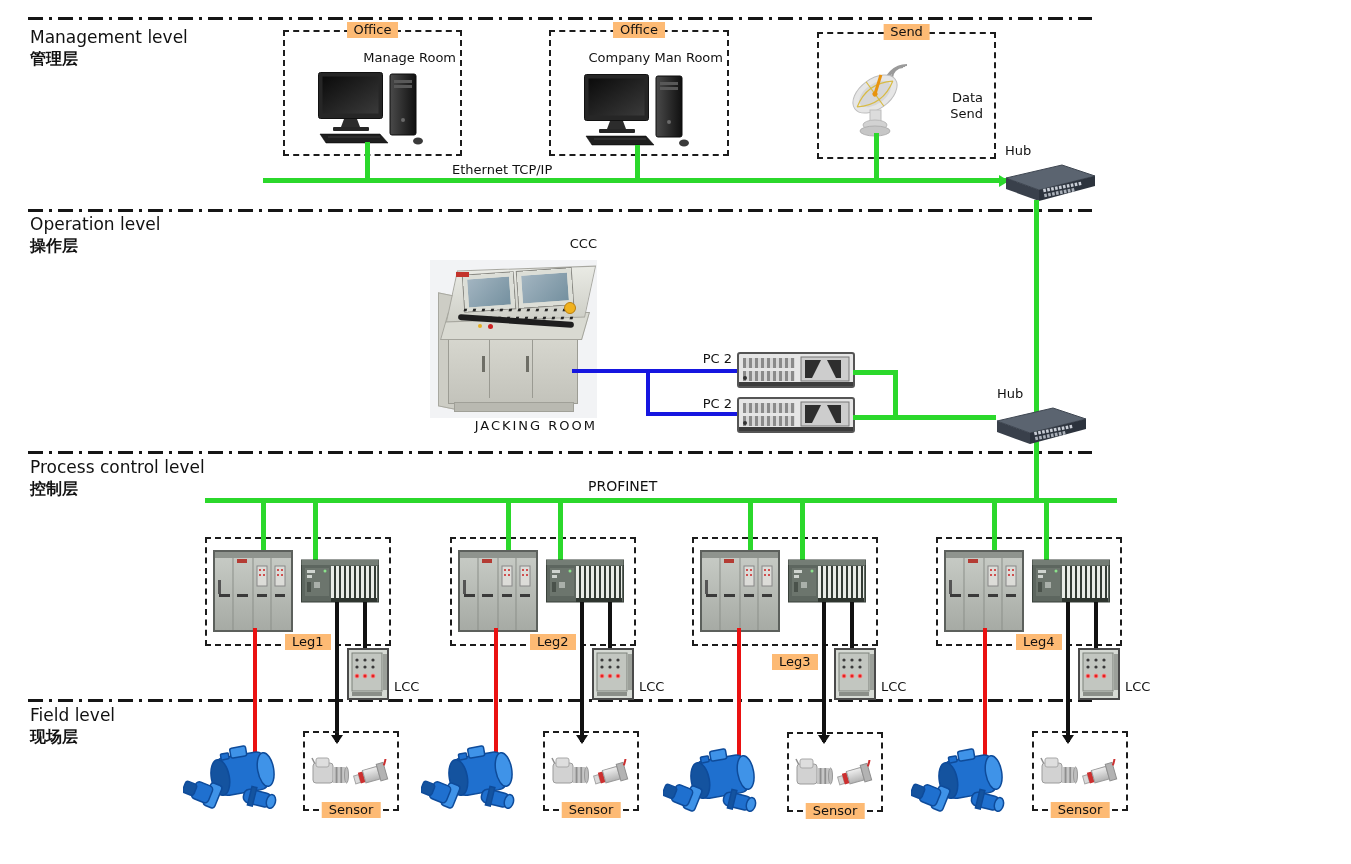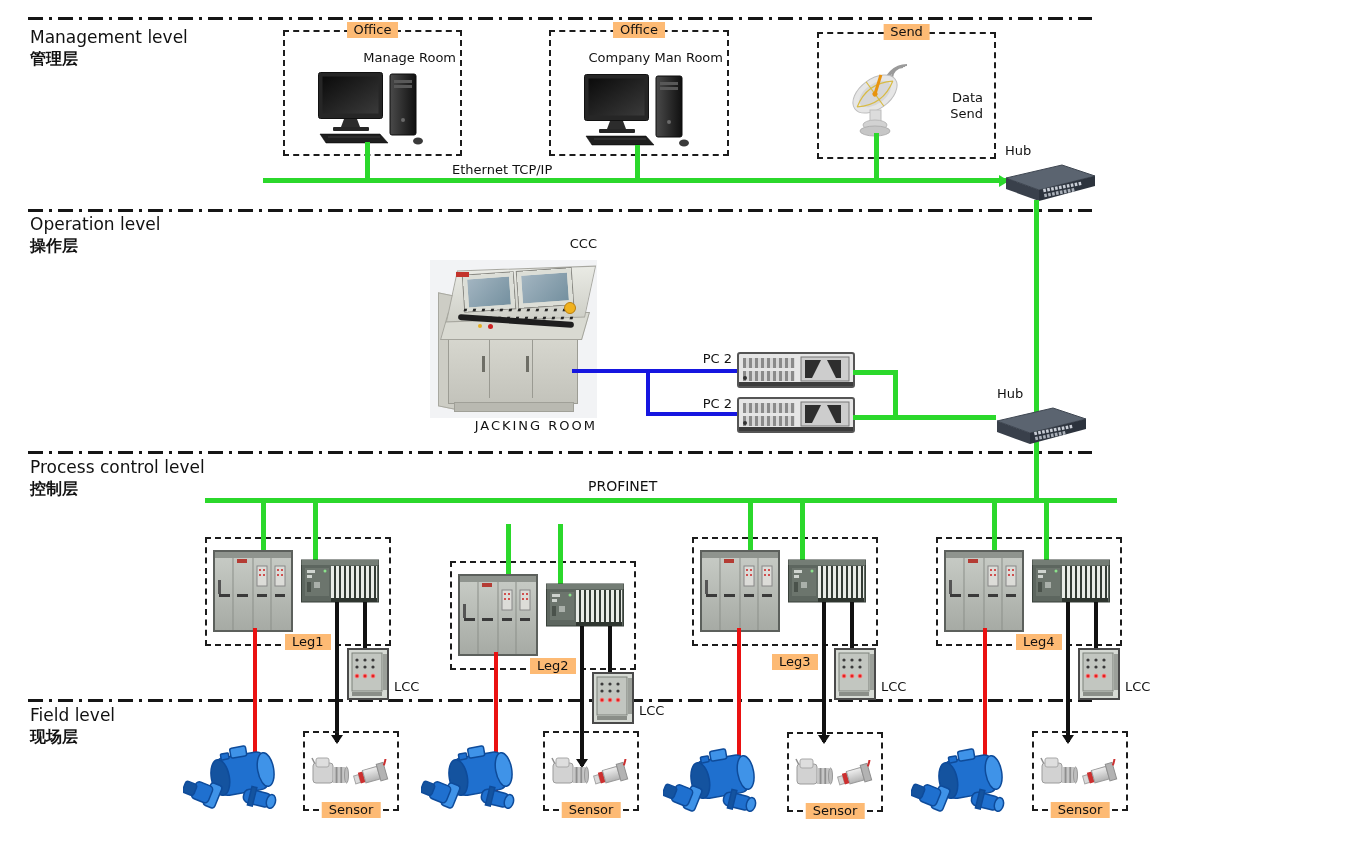--- a/index.html
+++ b/index.html
@@ -410,21 +410,21 @@
     <div class="vblack" style="left:130px;top:104px;height:140px;"></div>
     <div class="vblack" style="left:158px;top:104px;height:48px;"></div>
     <div class="arrow-down" style="left:126px;top:237px;"></div>
     <div class="vred" style="left:48px;top:130px;height:142px;"></div>
     <svg class="abs" style="left:142px;top:150px;" width="42" height="52">
         <use href="#sym-lcc"></use>
       </svg>
     <div class="lbl" style="left:189px;top:181px;">LCC</div>
   </div>
 
-  <div class="abs" style="left:450px;top:498px;width:182px;height:280px;margin-top:24px;">
+  <div class="abs" style="left:450px;top:498px;width:182px;height:280px;">
     <div class="dbox" style="left:0;top:39px;width:182px;height:105px;"></div>
     <div class="vgreen" style="left:56px;top:2px;height:54px;"></div>
     <div class="vgreen" style="left:108px;top:2px;height:62px;"></div>
     <svg class="abs" style="left:8px;top:52px;" width="80" height="82">
         <use href="#sym-cab"></use>
       </svg>
     <svg class="abs" style="left:96px;top:60px;" width="78" height="46">
         <use href="#sym-plc"></use>
       </svg>
     <span class="chip" style="left:80px;top:136px;">Leg2</span>

